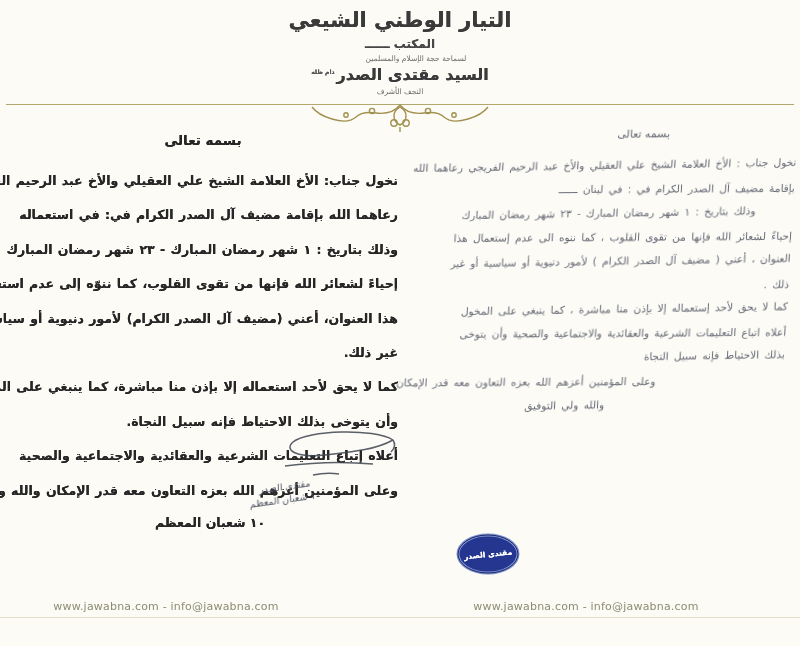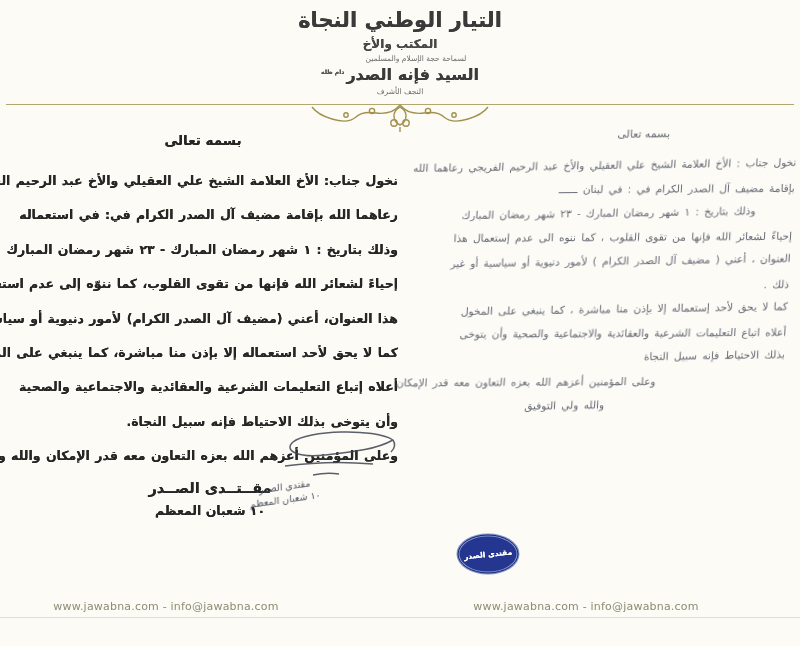--- a/index.html
+++ b/index.html
@@ -78,24 +78,24 @@
   .foot-text { position:absolute; top:600px; font-size:11px; color:#8d8c72; direction:ltr; text-align:center; letter-spacing:.2px; }
   .foot-left  { left:0;  width:332px; }
   .foot-right { left:400px; width:372px; }
 </style>
 </head>
 <body>
 
 <div class="page">
 
   <div class="letterhead">
-    <div class="lh-org">التيار الوطني النجاة</div>
-    <div class="lh-office">المكتب والأخ</div>
+    <div class="lh-org">التيار الوطني الشيعي</div>
+    <div class="lh-office">المكتب ــــــ</div>
     <div class="lh-auth">لسماحة حجة الإسلام والمسلمين</div>
-    <div class="lh-name"><span>السيد فإنه الصدر</span><span class="lh-honor">دام ظله</span></div>
+    <div class="lh-name"><span>السيد مقتدى الصدر</span><span class="lh-honor">دام ظله</span></div>
     <div class="lh-city">النجف الأشرف</div>
   </div>
 
   <div class="head-rule"></div>
   <div class="ornament">
     <svg width="180" height="40" viewBox="0 0 180 40">
       <g fill="none" stroke="#a2914f" stroke-width="1.4">
         <path d="M90 12 q8 10 24 8 q14 -2 20 4 q8 7 24 2 q14 -4 20 -12"></path>
         <path d="M90 12 q-8 10 -24 8 q-14 -2 -20 4 q-8 7 -24 2 q-14 -4 -20 -12"></path>
         <path d="M90 14 q6 3 6 9 q0 6 -6 9 q-6 -3 -6 -9 q0 -6 6 -9"></path>
@@ -110,26 +110,26 @@
     </svg>
   </div>
 
   <div class="typed">
     <div class="basmala">بسمه تعالى</div>
     <div class="tline">نخول جناب: الأخ العلامة الشيخ علي العقيلي والأخ عبد الرحيم الفريجي</div>
     <div class="tline">رعاهما الله بإقامة مضيف آل الصدر الكرام في: في استعماله</div>
     <div class="tline">وذلك بتاريخ : ١ شهر رمضان المبارك - ٢٣ شهر رمضان المبارك</div>
     <div class="tline">إحياءً لشعائر الله فإنها من تقوى القلوب، كما ننوّه إلى عدم استعمال</div>
     <div class="tline">هذا العنوان، أعني (مضيف آل الصدر الكرام) لأمور دنيوية أو سياسية أو</div>
+    <div class="tline">غير ذلك.</div>
     <div class="tline">كما لا يحق لأحد استعماله إلا بإذن منا مباشرة، كما ينبغي على المخول</div>
+    <div class="tline">وأن يتوخى بذلك الاحتياط فإنه سبيل النجاة.</div>
     <div class="tline">أعلاه إتباع التعليمات الشرعية والعقائدية والاجتماعية والصحية</div>
-    <div class="tline">وأن يتوخى بذلك الاحتياط فإنه سبيل النجاة.</div>
     <div class="tline">وعلى المؤمنين أعزهم الله بعزه التعاون معه قدر الإمكان والله ولي التوفيق.</div>
     <div class="typed-sig">
-      <div class="sname">مقــتــدى الصــدر</div>
       <div class="sdate">١٠ شعبان المعظم</div>
     </div>
   </div>
 
   <div class="hand">
     <div class="basmala">بسمه تعالى</div>
     <div class="hline">نخول جناب : الأخ العلامة الشيخ علي العقيلي والأخ عبد الرحيم الفريجي رعاهما الله</div>
     <div class="hline">بإقامة مضيف آل الصدر الكرام في : في لبنان ــــــ</div>
     <div class="hline hl3">وذلك بتاريخ : ١ شهر رمضان المبارك - ٢٣ شهر رمضان المبارك</div>
     <div class="hline">إحياءً لشعائر الله فإنها من تقوى القلوب ، كما ننوه الى عدم إستعمال هذا</div>

